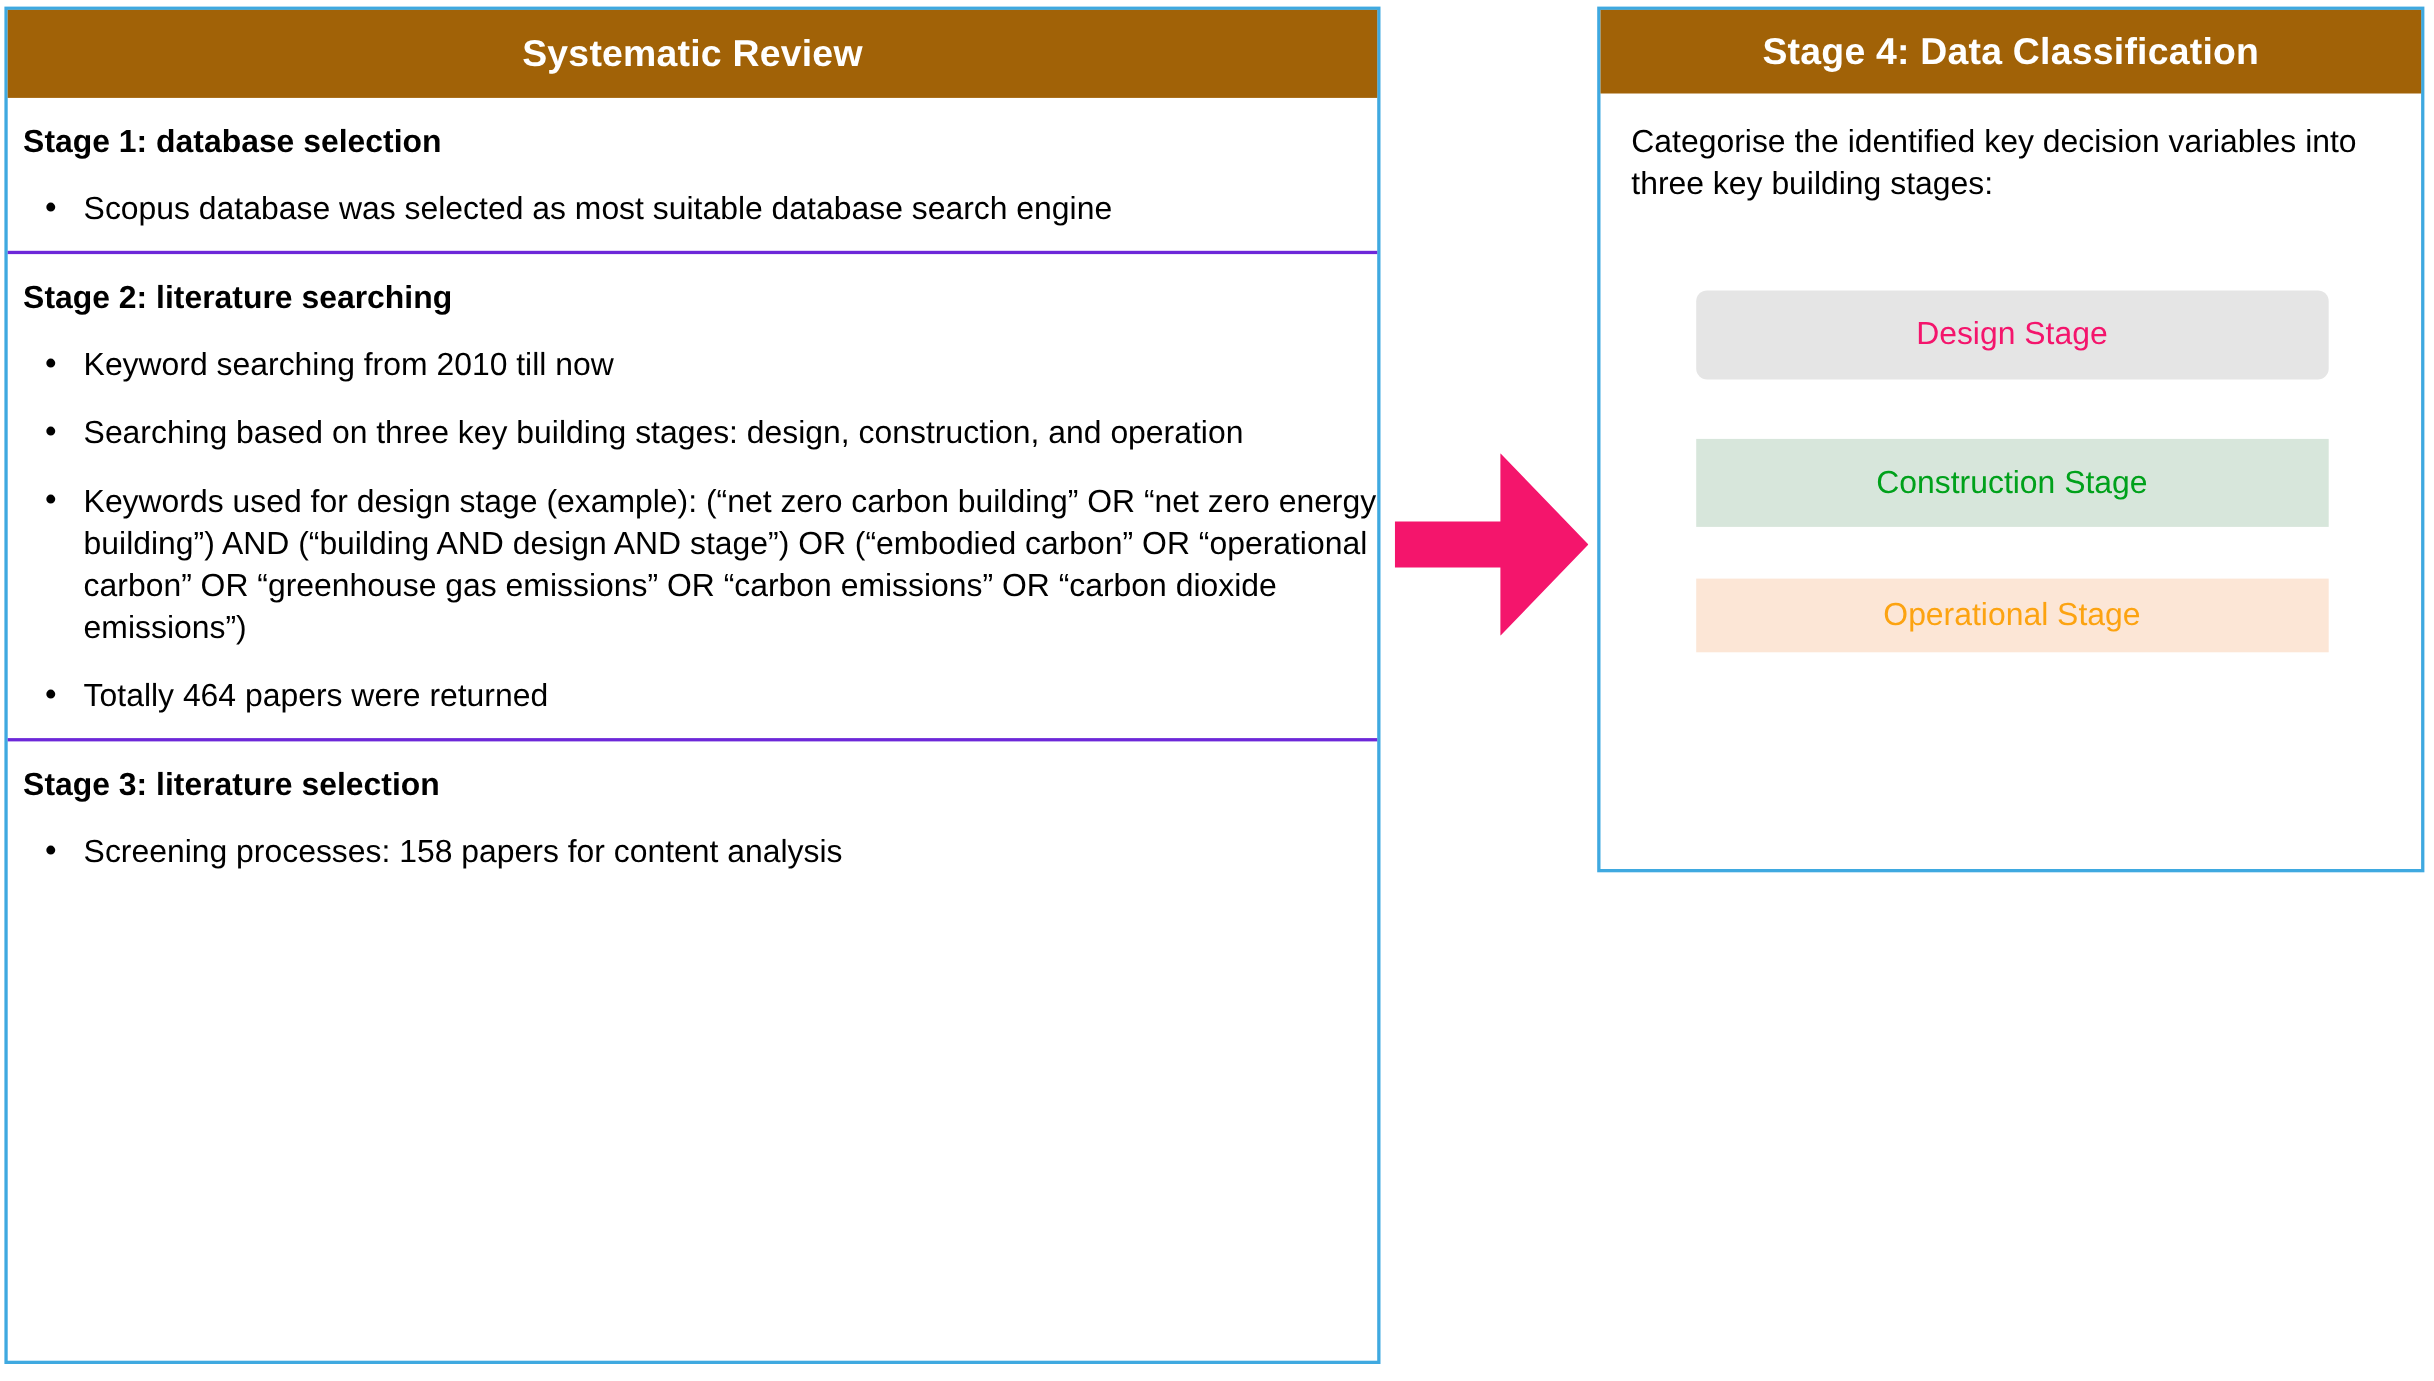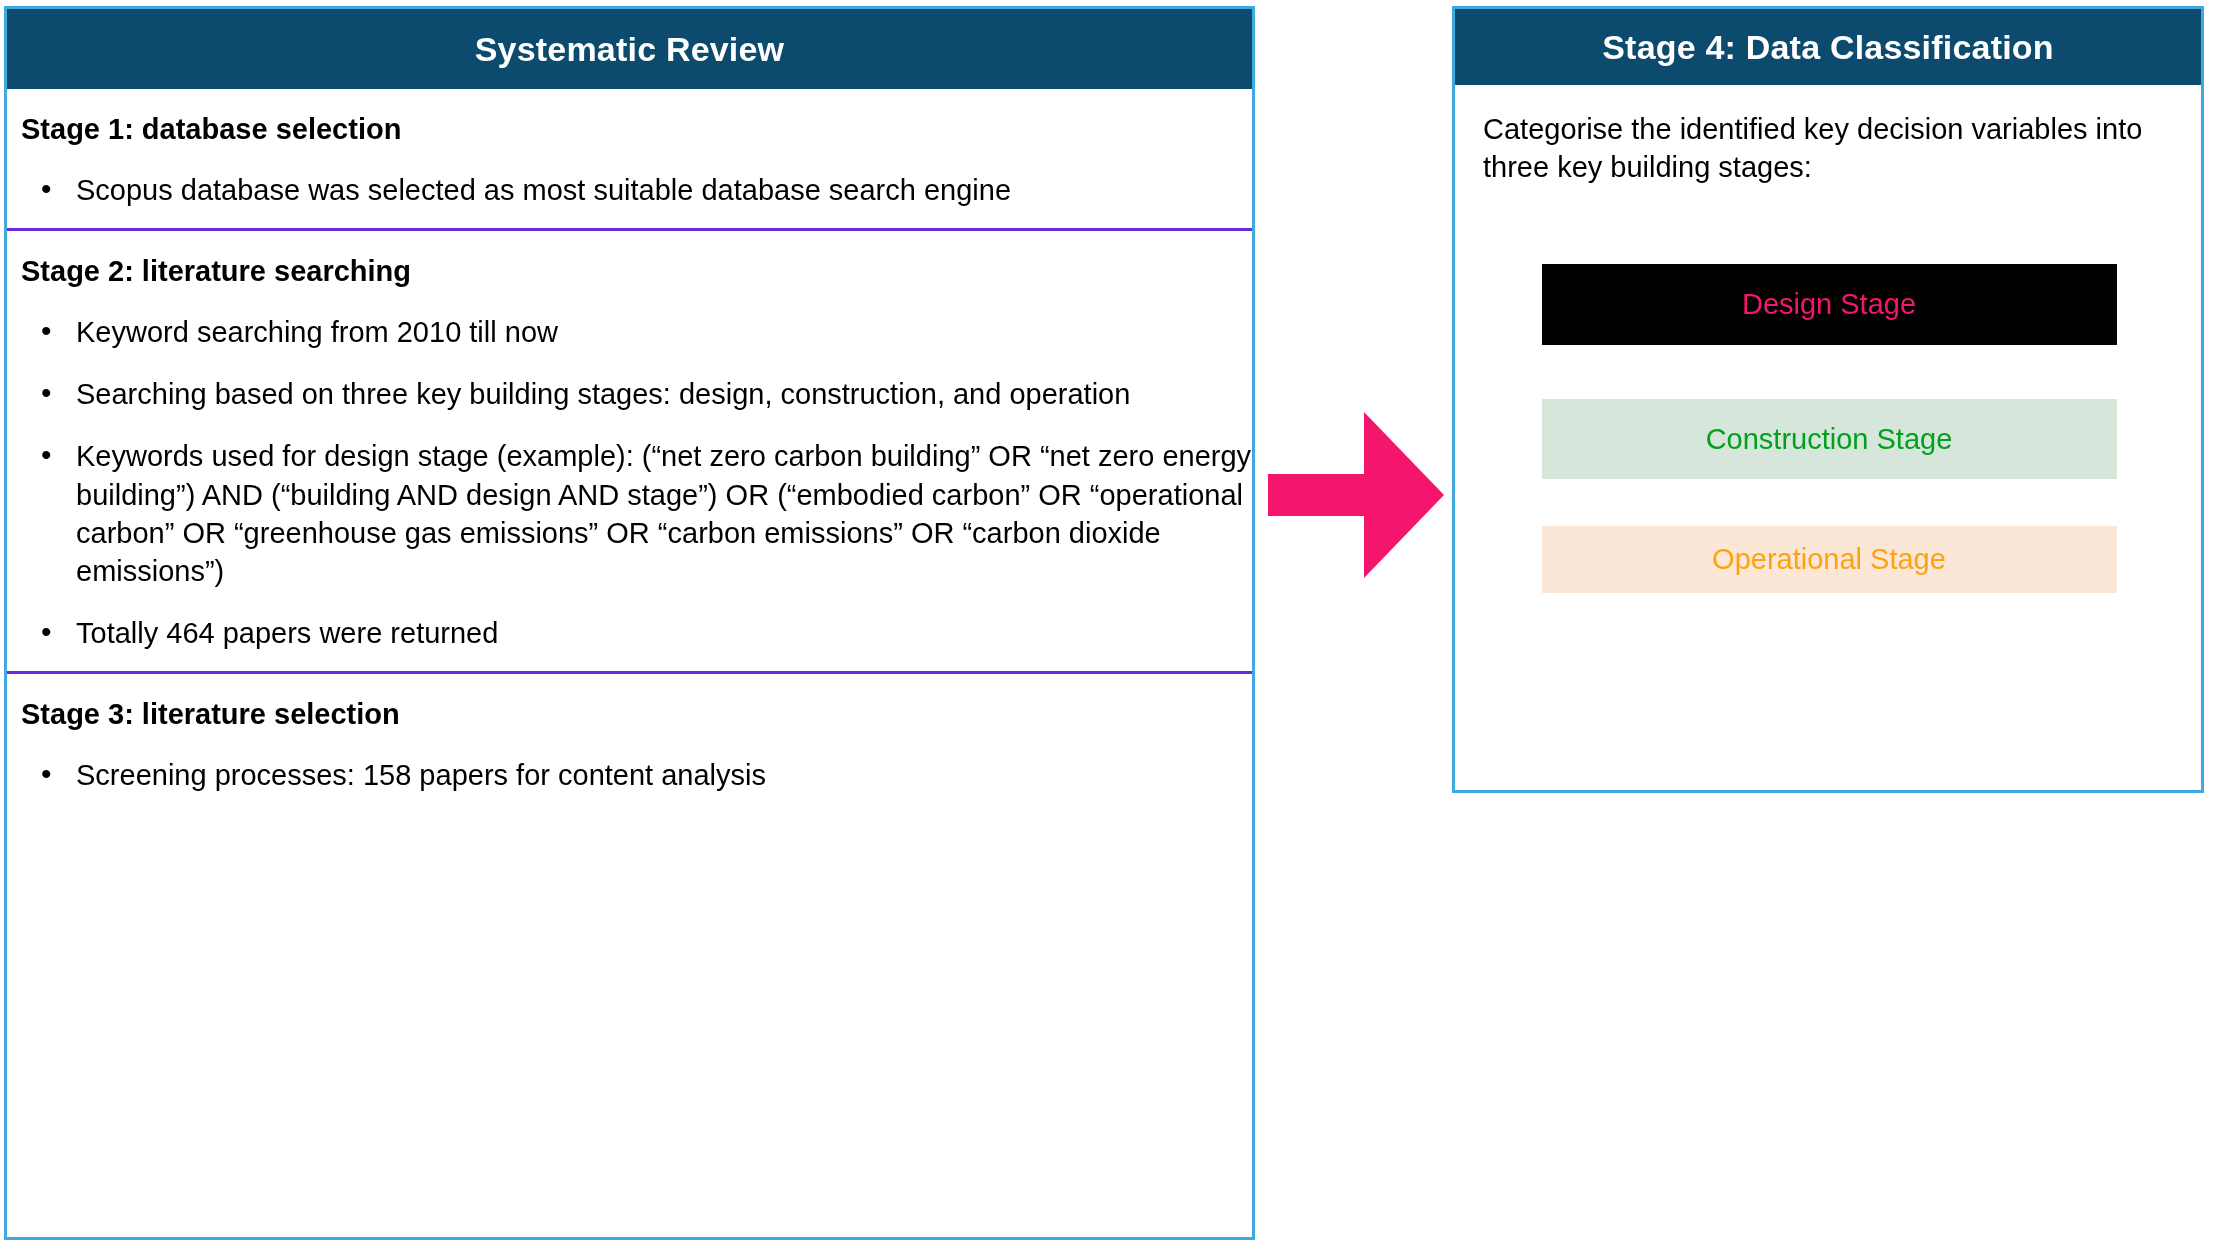--- a/index.html
+++ b/index.html
@@ -31,21 +31,21 @@
     left: 1452px;
     top: 6px;
     width: 752px;
     height: 787px;
     box-sizing: border-box;
     border: 3px solid #3FA9E0;
     background: #ffffff;
   }
 
   .panel-header {
-    background: #0c4a6e;
+    background: #a16207;
     color: #ffffff;
     font-weight: bold;
     text-align: center;
     font-size: 34px;
     letter-spacing: 0.2px;
     line-height: 1;
     display: flex;
     align-items: center;
     justify-content: center;
   }
@@ -110,22 +110,23 @@
     width: 575px;
     margin: 0 auto;
     display: flex;
     align-items: center;
     justify-content: center;
     font-size: 29px;
     box-sizing: border-box;
   }
   .stage-box.design {
     height: 81px;
-    background: #000000;
+    background: #e5e5e5;
     color: #F4156C;
+    border-radius: 10px;
   }
   .stage-box.construction {
     height: 80px;
     margin-top: 54px;
     background: #D7E6DB;
     color: #00A11B;
   }
   .stage-box.operational {
     height: 67px;
     margin-top: 47px;

